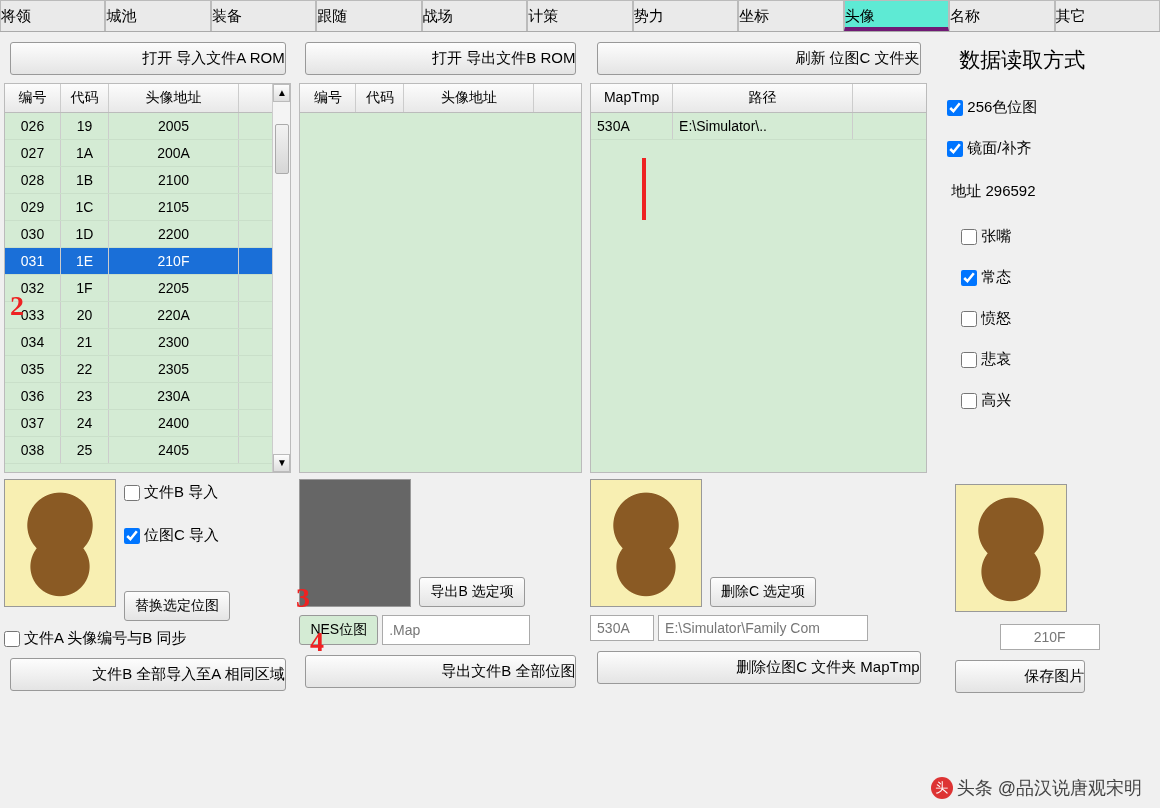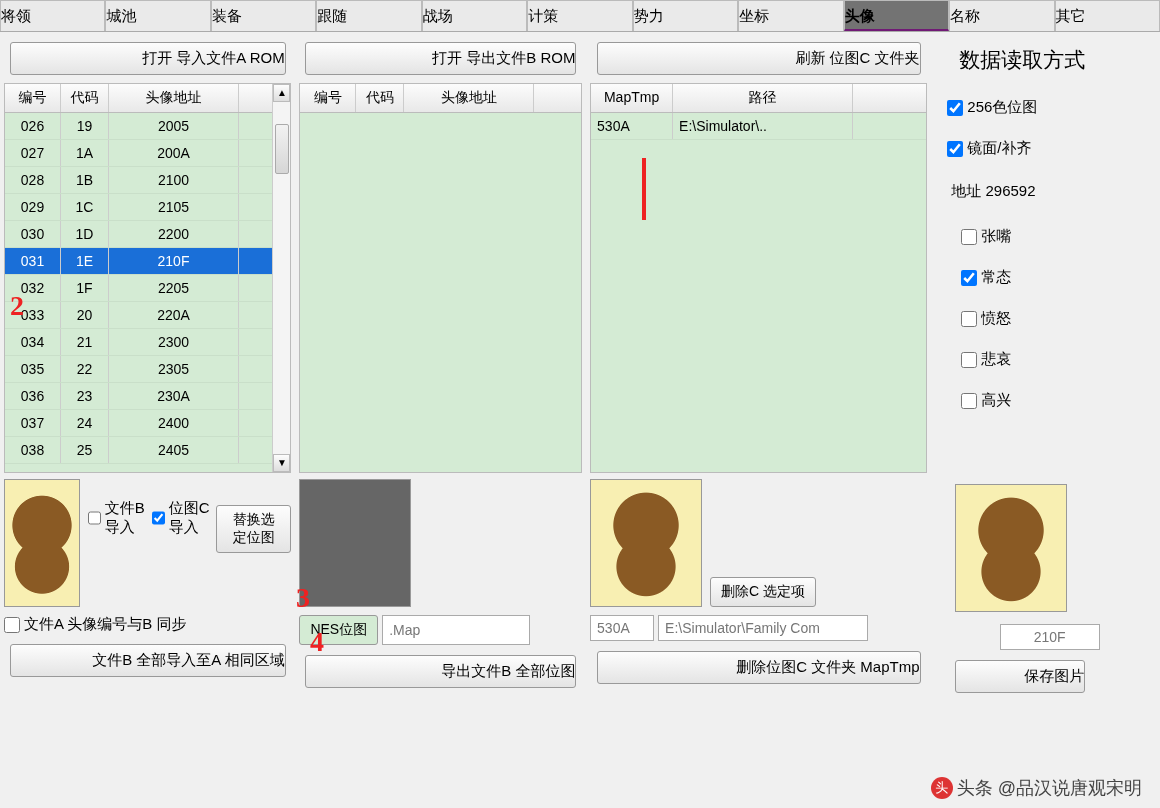--- a/index.html
+++ b/index.html
@@ -21,23 +21,23 @@
     flex: 1;
     text-align: left;
     padding: 6px 0;
     border: 1px solid #bbb;
     border-bottom: none;
     background: #eaeaea;
     cursor: pointer;
     font-size: 15px;
   }
   .tab.active {
-    background: #737373;
-    font-weight: bold;
-    border-bottom: 2px solid #701a75;
+    background: #5eead4;
+    font-weight: normal;
+    border-bottom: 4px solid #701a75;
   }
   .main {
     display: flex;
     gap: 8px;
     padding: 6px 4px 0 4px;
   }
   .col {
     display: flex;
     flex-direction: column;
     gap: 6px;
@@ -145,21 +145,21 @@
   }
   .portrait.gray { background: #666; }
   .face {
     position: absolute;
     inset: 4px;
     background:
       radial-gradient(circle at 50% 35%, #8a5a24 35%, transparent 36%),
       radial-gradient(circle at 50% 70%, #8a5a24 30%, transparent 31%);
   }
 
-  .chk-group { display: flex; flex-direction: row; gap: 4px; padding-top: 4px; }
+  .chk-group { display: flex; flex-direction: column; gap: 24px; padding-top: 4px; }
   .chk { display: flex; align-items: center; gap: 4px; font-size: 15px; }
   .chk input { width: 16px; height: 16px; }
 
   .input-line {
     display: flex;
     gap: 4px;
   }
   .text-input {
     border: 1px solid #aaa;
     padding: 4px 6px;
@@ -318,20 +318,23 @@
         <div class="grid-head">
           <div class="gh-cell w-num">编号</div>
           <div class="gh-cell w-code">代码</div>
           <div class="gh-cell w-addr">头像地址</div>
         </div>
       </div>
     </div>
 
     <div class="img-row">
       <div class="portrait gray"></div>
+      <div style="display:flex;flex-direction:column;justify-content:flex-end;height:128px">
+        <button class="small-btn">导出B 选定项</button>
+      </div>
     </div>
 
     <div class="input-line" style="margin-top:2px">
       <button class="small-btn" style="flex:0 0 auto;background:#d4ebd4">NES位图</button>
       <input class="text-input" style="width: 148px;" value=".Map">
     </div>
 
     <button class="wide-btn">导出文件B 全部位图</button>
   </div>
 

